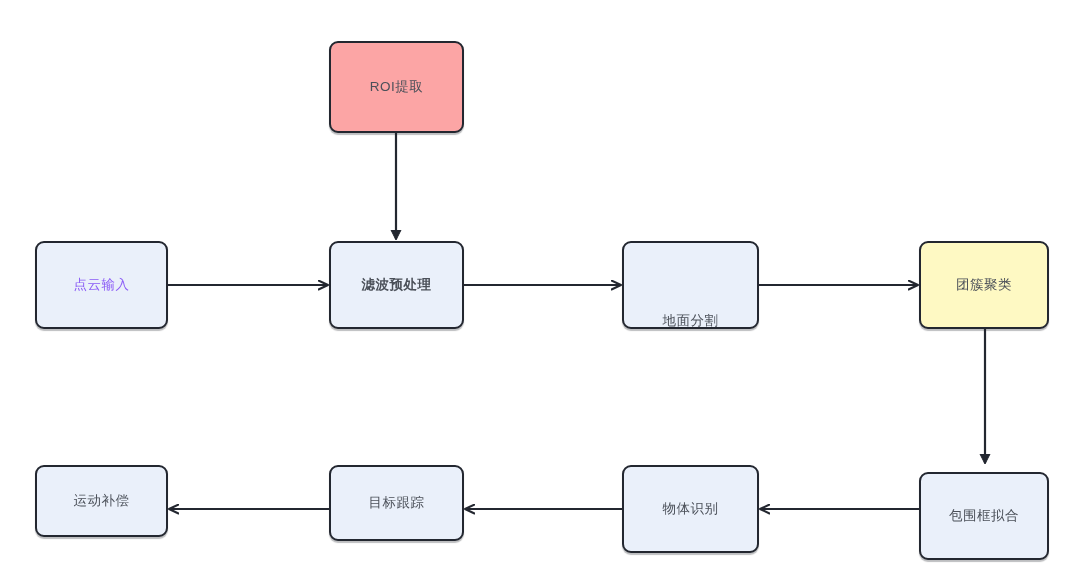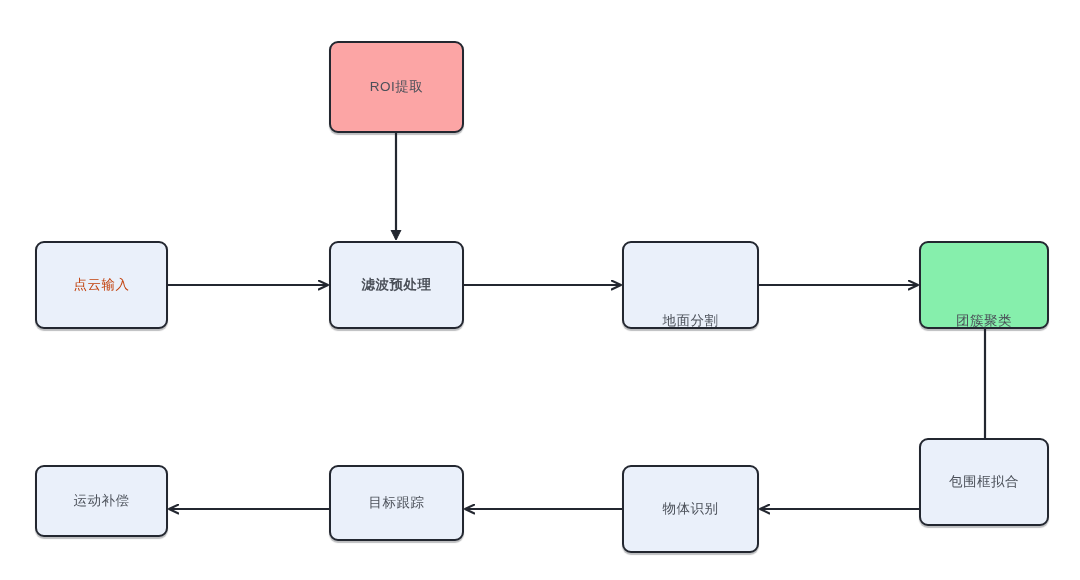--- a/index.html
+++ b/index.html
@@ -76,32 +76,32 @@
         <line x1="622" y1="509" x2="466" y2="509" stroke="#232730" stroke-width="2.2" stroke-linecap="butt" marker-end="url(#arrow-left)"></line>
         <line x1="329" y1="509" x2="170" y2="509" stroke="#232730" stroke-width="2.2" stroke-linecap="butt" marker-end="url(#arrow-left)"></line>
       </g>
   </svg>
 
   <div id="node-group">
       <div class="node" style="left: 329px; top: 17px; width: 135px; height: 92px; background: #fca5a5; border-color: rgb(35, 39, 48); margin-top: 24px;">
         <span class="node-label" style="color: rgb(75, 80, 89);">ROI提取</span>
       </div>
       <div class="node" style="left: 35px; top: 241px; width: 133px; height: 88px; background: rgb(234, 240, 250); border-color: rgb(35, 39, 48);">
-        <span class="node-label" style="color: #c2410c;">点云输入</span>
+        <span class="node-label" style="color: #8b5cf6;">点云输入</span>
       </div>
       <div class="node" style="left: 329px; top: 241px; width: 135px; height: 88px; background: rgb(234, 240, 250); border-color: rgb(35, 39, 48); font-weight: bold;">
         <span class="node-label" style="color: rgb(75, 80, 89);">滤波预处理</span>
       </div>
       <div class="node" style="left: 622px; top: 241px; width: 137px; height: 88px; background: rgb(234, 240, 250); border-color: rgb(35, 39, 48); align-items: flex-end;">
         <span class="node-label" style="color: rgb(75, 80, 89);">地面分割</span>
       </div>
-      <div class="node" style="left: 919px; top: 241px; width: 130px; height: 88px; background: #86efac; border-color: rgb(35, 39, 48); align-items: flex-end;">
+      <div class="node" style="left: 919px; top: 241px; width: 130px; height: 88px; background: #fef9c3; border-color: rgb(35, 39, 48);">
         <span class="node-label" style="color: rgb(75, 80, 89);">团簇聚类</span>
       </div>
-      <div class="node" style="left: 919px; top: 438px; width: 130px; height: 88px; background: rgb(234, 240, 250); border-color: rgb(35, 39, 48);">
+      <div class="node" style="left: 919px; top: 472px; width: 130px; height: 88px; background: rgb(234, 240, 250); border-color: rgb(35, 39, 48);">
         <span class="node-label" style="color: rgb(75, 80, 89);">包围框拟合</span>
       </div>
       <div class="node" style="left: 622px; top: 465px; width: 137px; height: 88px; background: rgb(234, 240, 250); border-color: rgb(35, 39, 48);">
         <span class="node-label" style="color: rgb(75, 80, 89);">物体识别</span>
       </div>
       <div class="node" style="left: 329px; top: 465px; width: 135px; height: 76px; background: rgb(234, 240, 250); border-color: rgb(35, 39, 48);">
         <span class="node-label" style="color: rgb(75, 80, 89);">目标跟踪</span>
       </div>
       <div class="node" style="left: 35px; top: 465px; width: 133px; height: 72px; background: rgb(234, 240, 250); border-color: rgb(35, 39, 48);">
         <span class="node-label" style="color: rgb(75, 80, 89);">运动补偿</span>

